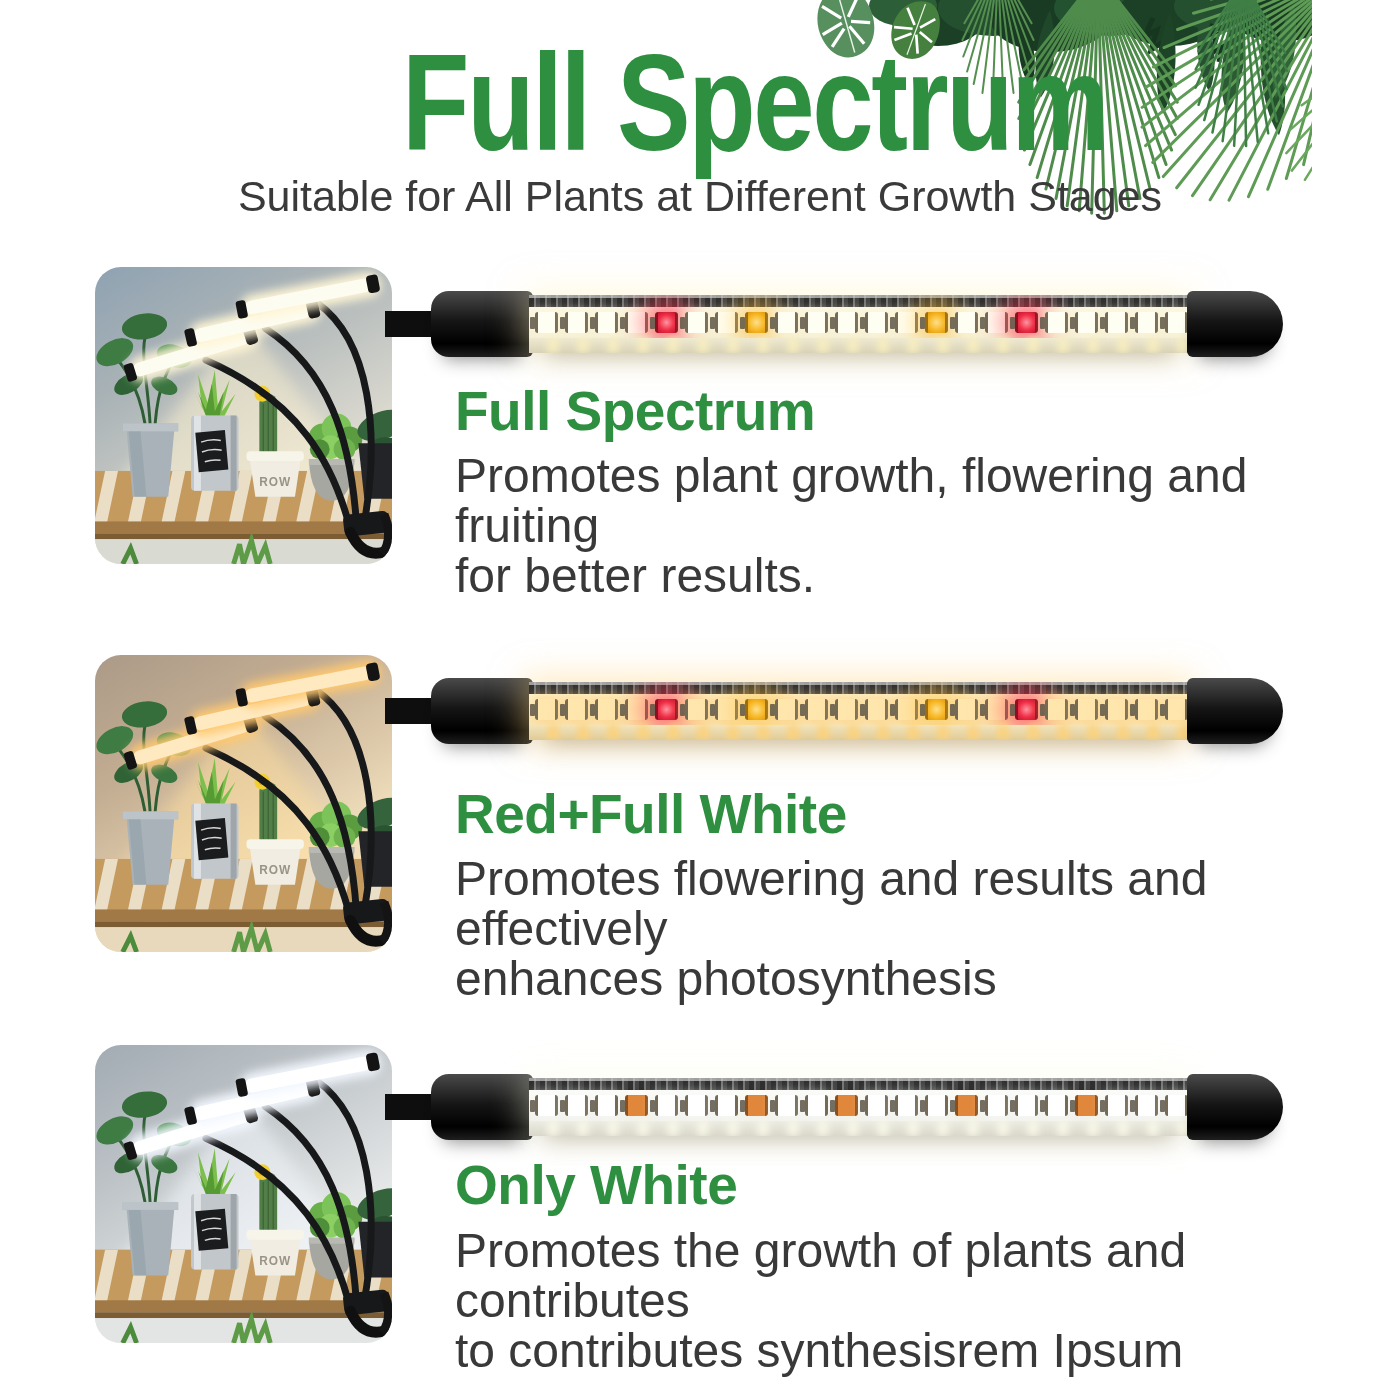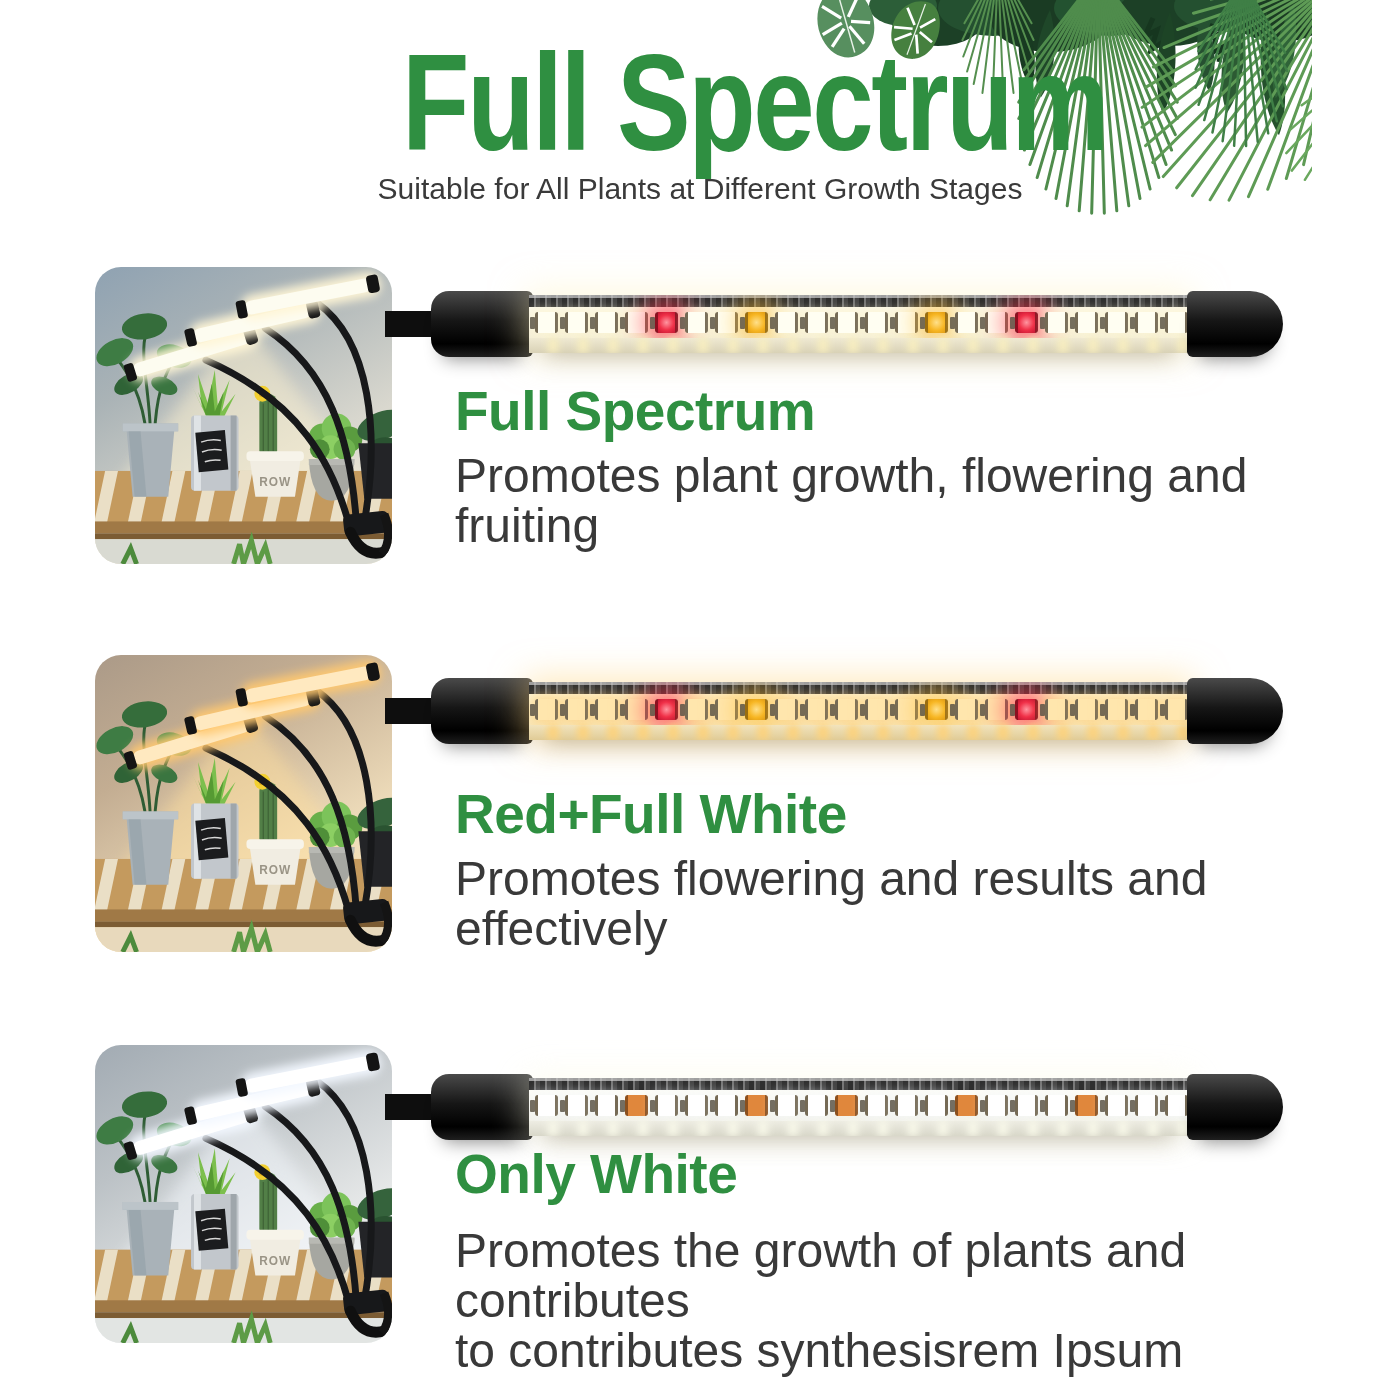--- a/index.html
+++ b/index.html
@@ -3,21 +3,21 @@
 <meta charset="utf-8">
 <style>
   html,body{margin:0;padding:0;background:#ffffff;font-family:"Liberation Sans",sans-serif;}
   .canvas{position:relative;width:1312px;height:1400px;background:#fff;overflow:hidden;}
 
   
   .title{position:absolute;top:30px;left:55px;width:1400px;text-align:center;z-index:2;
          font-size:138px;font-weight:bold;line-height:1.05;color:var(--green);letter-spacing:-3px;}
   .title .inner{display:inline-block;transform:scaleX(.80);transform-origin:center;}
   .subtitle{position:absolute;top:172px;left:0;width:1400px;text-align:center;z-index:2;
-            font-size:30px;color:#3a3a3a;}
+            font-size:43px;color:#3a3a3a;}
 
   :root{--green:#2f8f41;}
 
   
   #foliage{position:absolute;top:0;left:788px;width:612px;height:215px;z-index:1;}
 
   
   .row{position:absolute;left:0;width:1400px;height:392px;}
   .row1{top:267px}.row2{top:655px}.row3{top:1045px}
 
@@ -68,21 +68,21 @@
         --refl:rgba(250,240,190,.9);--bloom:rgba(255,243,190,.5);}
   .mode-warm{--stripbg:linear-gradient(180deg,#fdf3d2,#f8e7ba);--wchip:#ffe6ad;
         --wglow:0 0 12px 4px rgba(255,205,115,.6);--frost1:#f2e4bd;--frost2:#e0cb96;
         --refl:rgba(255,210,120,.95);--bloom:rgba(255,214,130,.55);}
   .mode-white{--stripbg:linear-gradient(180deg,#fdfcf6,#f2f1e8);--wchip:#ffffff;
         --wglow:0 0 11px 3px rgba(245,250,255,.6);--frost1:#eeede3;--frost2:#d8d7c9;
         --refl:rgba(250,250,235,.9);--bloom:rgba(250,248,225,.45);}
 
   
   h2.heading{position:absolute;left:455px;margin:0;font-size:55px;font-weight:bold;color:var(--green);letter-spacing:-.5px;}
-  .row1 h2{top:112px}.row2 h2{top:127px}.row3 h2{top:97px}
+  .row1 h2{top:112px}.row2 h2{top:127px}.row3 h2{top:108px}
   .para{position:absolute;left:455px;margin:0;font-size:48px;line-height:50px;color:#393939;width:940px;}
   .row1 .para{top:184px}.row2 .para{top:199px}.row3 .para{top:181px}
 
   .arm{stroke:#17181a;stroke-width:7;fill:none;stroke-linecap:round;}
 </style>
 </head>
 <body>
 
 <svg width="0" height="0" style="position:absolute">
   <defs>
@@ -451,21 +451,21 @@
               <i class="tick"></i>
               <b class="chip w"></b>
             </div>
           </div>
         <div class="frost"></div>
       </div>
       <div class="cap right"></div>
     </div>
     <h2 class="heading">Full Spectrum</h2>
     <p class="para"><span>Promotes plant growth, flowering and fruiting</span><br>
-       </p>
+       <span>for better results.</span></p>
   </section>
 
   <section class="row row2">
     <div class="photo tint-warm">
       <svg class="scene" viewBox="0 0 300 300" preserveAspectRatio="none">
           <use href="#plantScene"></use>
         </svg>
     </div>
     <div class="bar mode-warm">
       <div class="rod"></div>
@@ -561,21 +561,21 @@
               <i class="tick"></i>
               <b class="chip w"></b>
             </div>
           </div>
         <div class="frost"></div>
       </div>
       <div class="cap right"></div>
     </div>
     <h2 class="heading">Red+Full White</h2>
     <p class="para"><span>Promotes flowering and results and effectively</span><br>
-       </p>
+       <span>enhances photosynthesis</span></p>
   </section>
 
   <section class="row row3">
     <div class="photo tint-white">
       <svg class="scene" viewBox="0 0 300 300" preserveAspectRatio="none">
           <use href="#plantScene"></use>
         </svg>
     </div>
     <div class="bar mode-white">
       <div class="rod"></div>

